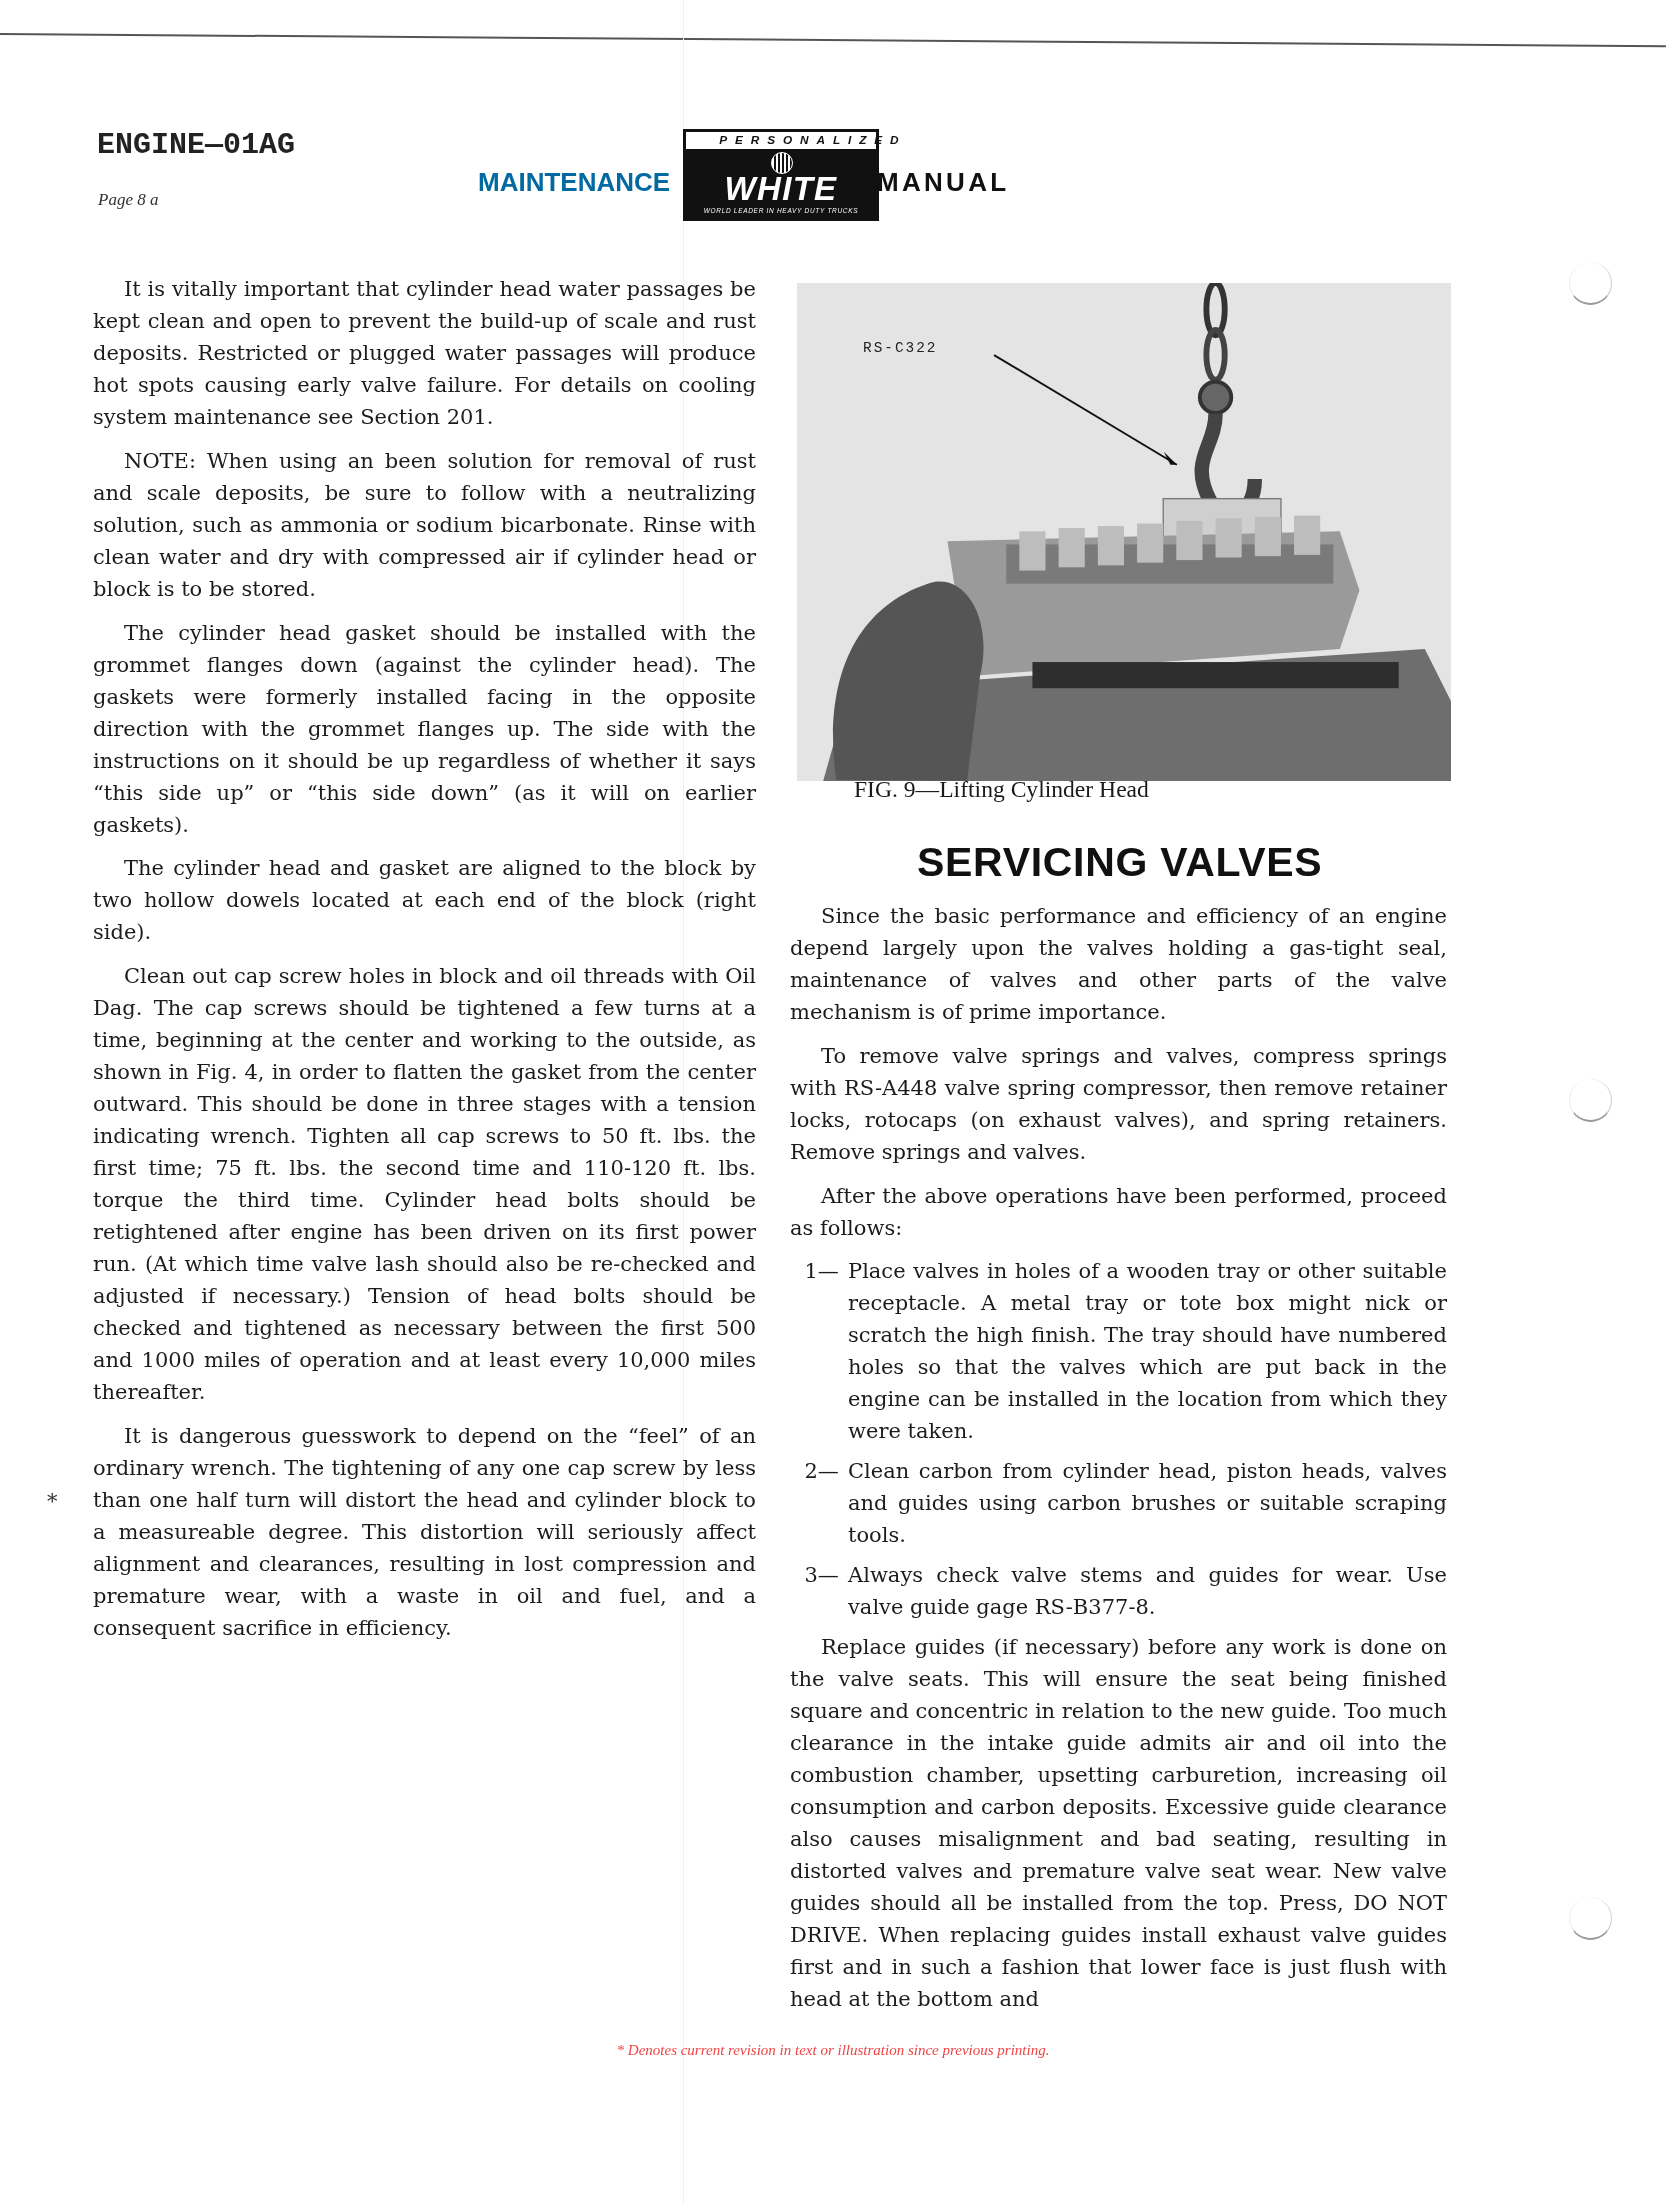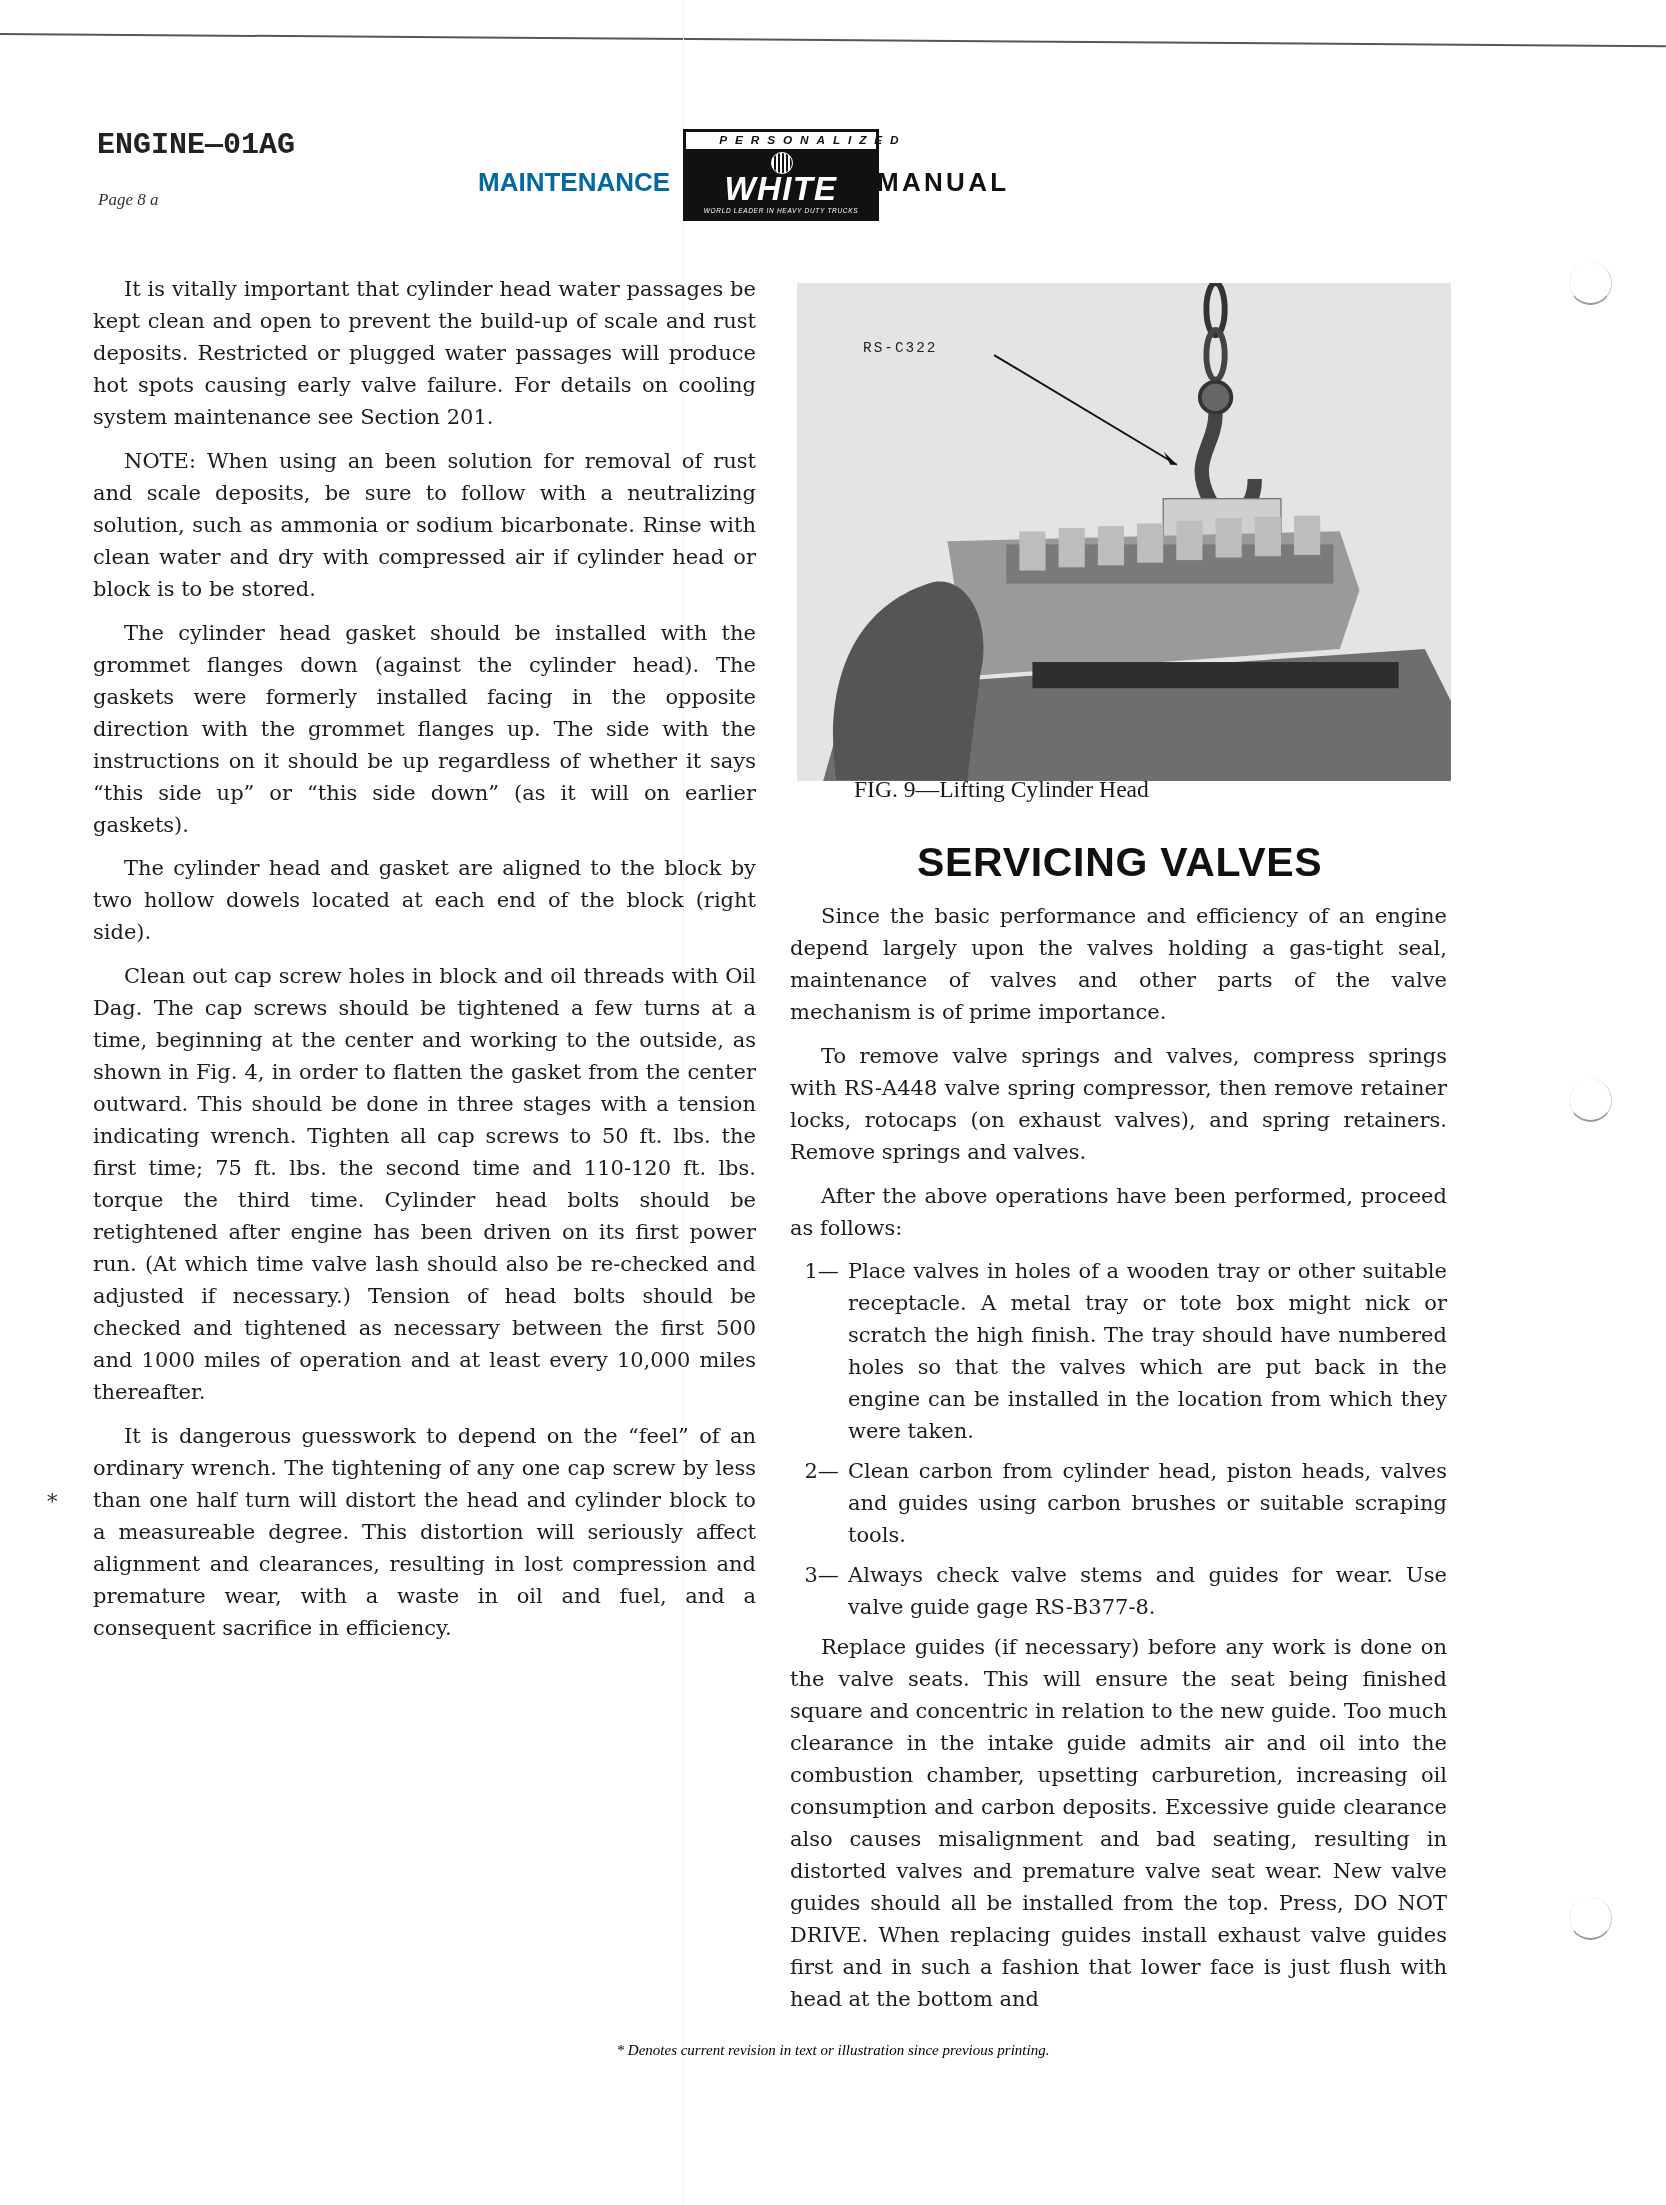--- a/index.html
+++ b/index.html
@@ -76,21 +76,21 @@
   .fig-caption {
     position: absolute; left: 854px; top: 776px; font-size: 23.6px; color: #1a1a1a;
     font-family: "Liberation Serif", serif;
   }
   .section-title {
     position: absolute; left: 917px; top: 839px; font-family: "Liberation Sans", sans-serif;
     font-weight: bold; font-size: 41px; color: #111; letter-spacing: 0.7px;
   }
   .footnote {
     position: absolute; left: 0; right: 0; top: 2042px; text-align: center;
-    font-family: "Liberation Serif", serif; font-style: italic; font-size: 15px; color: #000000;
+    font-family: "Liberation Serif", serif; font-style: italic; font-size: 15px; color: #ef4444;
   }
   .punch {
     position: absolute; width: 43px; height: 43px; border-radius: 50%;
     border-bottom: 2px solid #9a9a9a; border-right: 1.3px solid #cfcfcf; border-left: 0.7px solid #eee;
     box-sizing: border-box;
   }
   .vrule { position: absolute; width: 0.7px; background: #f1f1f1; }
 </style>
 </head>
 <body>

